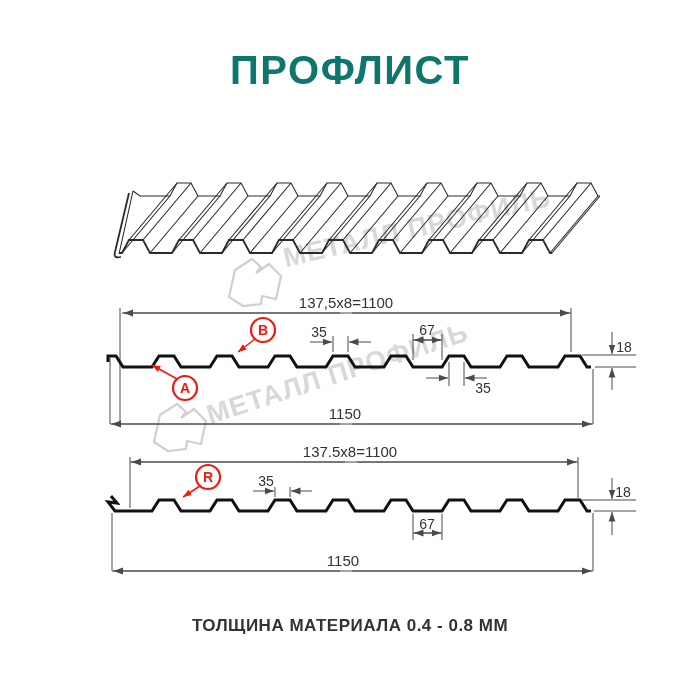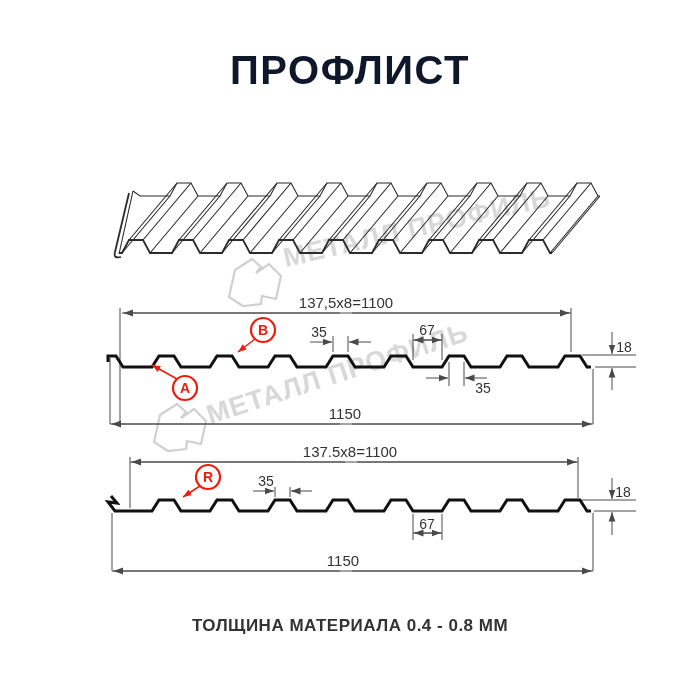--- a/index.html
+++ b/index.html
@@ -1,19 +1,19 @@
 <!DOCTYPE html>
 <html><head>
 <meta charset="utf-8">
 <style>
   html,body{margin:0;padding:0;background:#fff;}
   .page{position:relative;width:700px;height:700px;background:#ffffff;overflow:hidden;
         font-family:"Liberation Sans",sans-serif;}
   .title{position:absolute;left:0;top:48px;width:700px;text-align:center;
-         font-size:40px;font-weight:bold;color:#0f172a;letter-spacing:1.5px;}
+         font-size:40px;font-weight:bold;color:#0f766e;letter-spacing:1.5px;}
   .subtitle{position:absolute;left:0;top:95px;width:700px;text-align:center;
          font-size:17px;font-weight:600;color:#2b2b2b;letter-spacing:1px;}
   .footer{position:absolute;left:0;top:616px;width:700px;text-align:center;
          font-size:17px;font-weight:600;color:#333;letter-spacing:.5px;}
   .wm-text{position:absolute;white-space:nowrap;font-size:27px;font-weight:bold;
          color:#d8d8d8;letter-spacing:1px;transform-origin:left bottom;height:30px;line-height:30px;}
   .wm1{left:287px;top:243px;transform:rotate(-13deg);}
   .wm2{left:212px;top:400px;transform:rotate(-18deg);}
   .wm-logo{position:absolute;}
   .lg1{left:225px;top:255px;}

